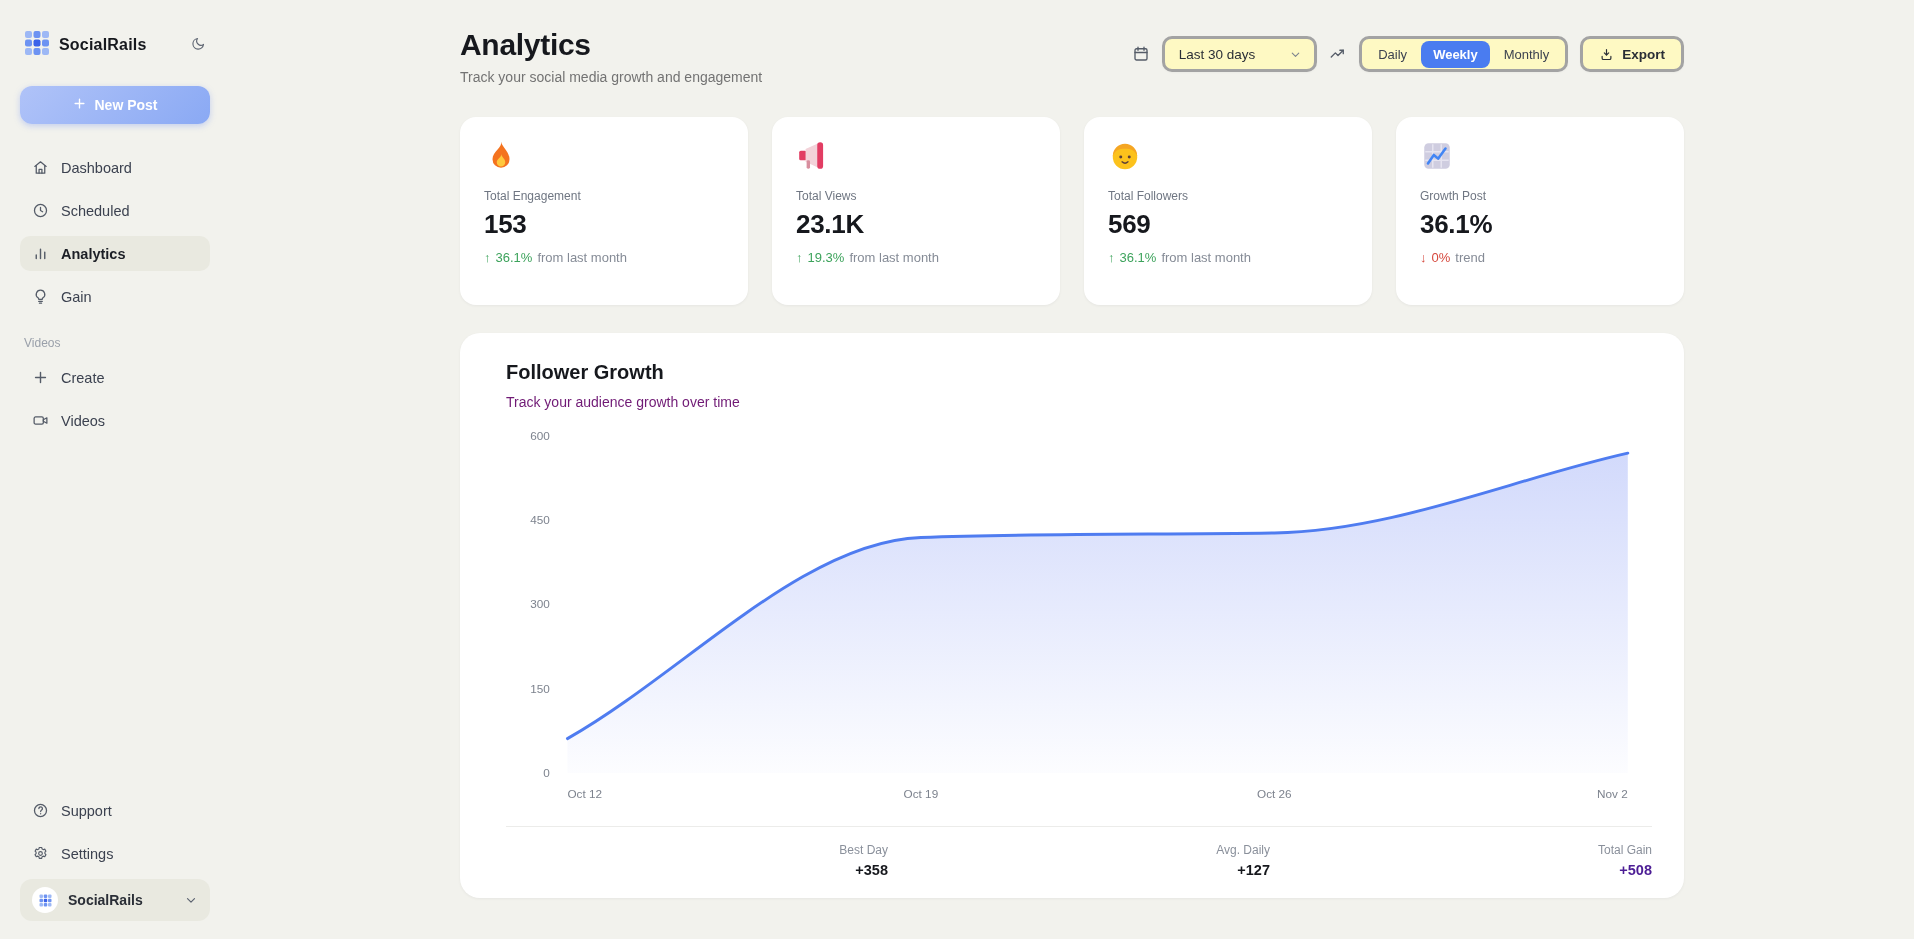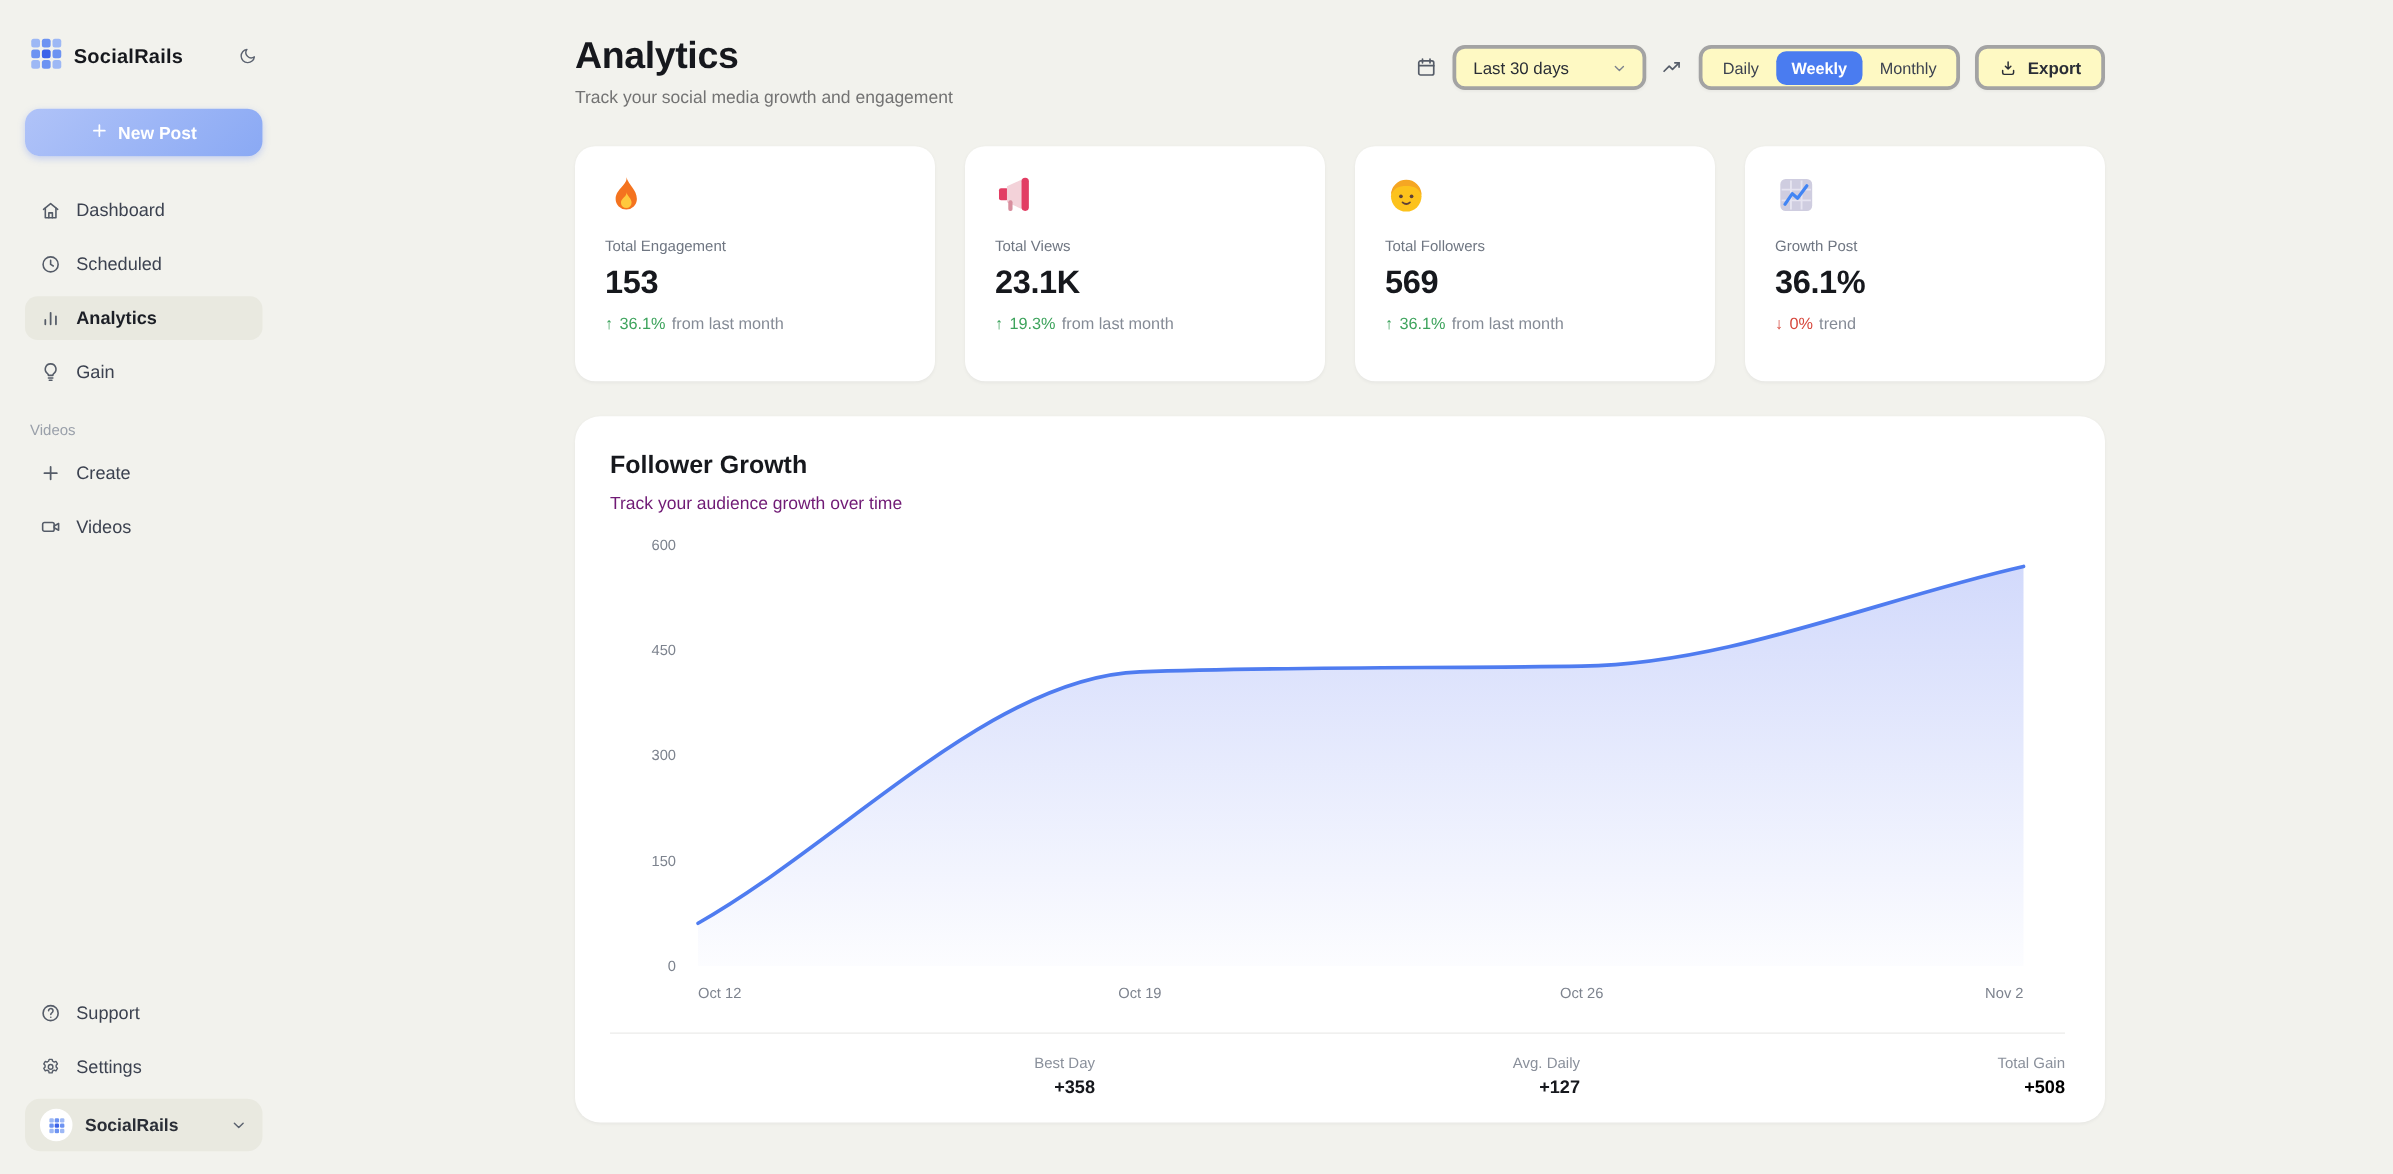--- a/index.html
+++ b/index.html
@@ -69,34 +69,34 @@
     box-shadow:0 1px 3px rgba(20,20,30,.05); height:188px;
   }
   .stat-label { margin-top:12px; font-size:12px; color:#6f7682; }
   .stat-value { margin-top:6px; font-size:26px; font-weight:bold; letter-spacing:-.3px; }
   .stat-delta { margin-top:10px; font-size:13px; display:flex; align-items:center; gap:5px; }
   .delta-up { color:#3da35c; }
   .delta-down { color:#d6483d; }
   .delta-suffix { color:#858b96; }
   
   .chart-card {
-    margin-top:28px; background:#fff; border-radius:20px; padding:28px 32px 20px 28px;
+    margin-top:28px; background:#fff; border-radius:20px; padding:28px 32px 20px 46px;
     box-shadow:0 1px 3px rgba(20,20,30,.05);
   }
   .chart-title { font-size:20px; font-weight:bold; }
   .chart-subtitle { margin-top:10px; font-size:14px; color:#701a75; }
   .chart-wrap { margin-top:14px; }
   .chart-wrap svg { display:block; width:100%; height:392px; }
   .chart-footer {
     margin-top:10px; border-top:1px solid #ececea; padding-top:16px;
     display:grid; grid-template-columns:repeat(3,1fr); text-align:right;
   }
   .cf-label { font-size:12px; color:#8a909b; }
   .cf-value { margin-top:5px; font-size:14.5px; font-weight:bold; }
-  .cf-green { color:#000000; }
+  .cf-green { color:#4c1d95; }
   .tick-text { font-size:12px; fill:#7d838e; font-family:"Liberation Sans", sans-serif; }
 </style>
 </head>
 <body>
 
 <aside class="sidebar">
   <div class="brand-row">
     <span>
       <svg width="26" height="26" viewBox="0 0 26 26">
         <rect x="1" y="1" width="7" height="7" rx="2" fill="#9db8f5"></rect>

